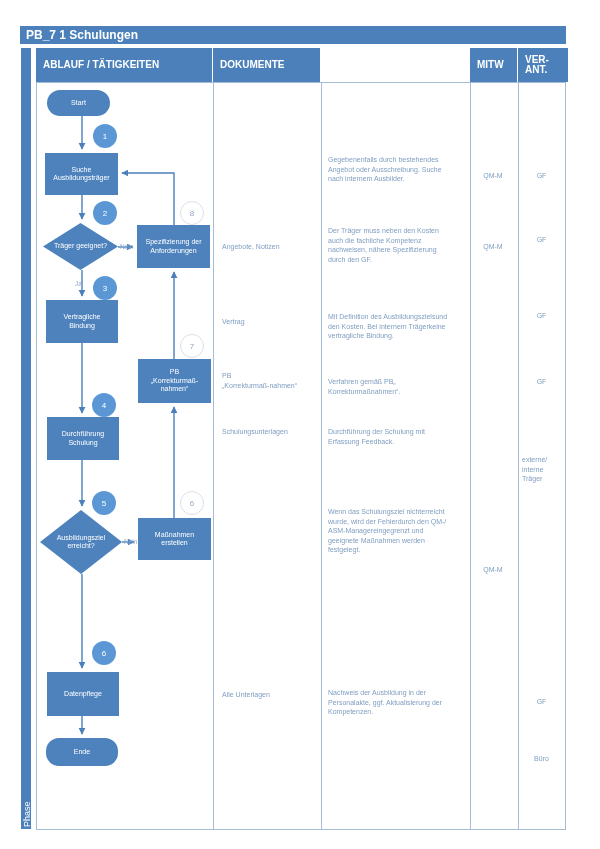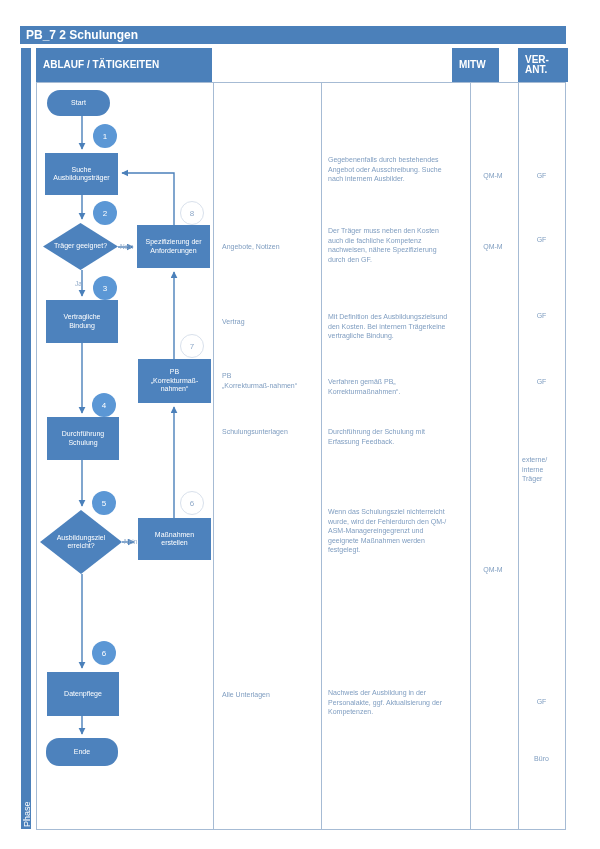--- a/index.html
+++ b/index.html
@@ -39,30 +39,33 @@
   .ann{position:absolute;font-size:7px;line-height:9.5px;color:#7f9dc0;white-space:pre-line}
   .cen{text-align:center}
   svg.overlay{position:absolute;left:0;top:0;pointer-events:none}
 </style>
 </head>
 <body>
 
 <div class="page">
 
   <div class="titlebar">
-    <span>PB_7 2 Schulungen</span>
+    <span>PB_7 1 Schulungen</span>
   </div>
 
   <div class="phasebar"></div>
   <div class="phaselabel">Phase</div>
 
   <div class="hcell" style="left:36px;width:176px;border-left:none">
     <span>ABLAUF / TÄTIGKEITEN</span>
     </div>
-  <div class="hcell" style="left:451px;width:48px">
+  <div class="hcell" style="left:212px;width:108px">
+    <span>DOKUMENTE</span>
+    </div>
+  <div class="hcell" style="left:469px;width:48px">
     <span>MITW</span>
     </div>
   <div class="hcell pre" style="left:517px;width:51px">
     <span class="pre">VER-
 ANT.</span></div>
 
   <div class="bodyframe">
     <div class="vline" style="left:176px"></div>
     <div class="vline" style="left:284px"></div>
     <div class="vline" style="left:433px"></div>

